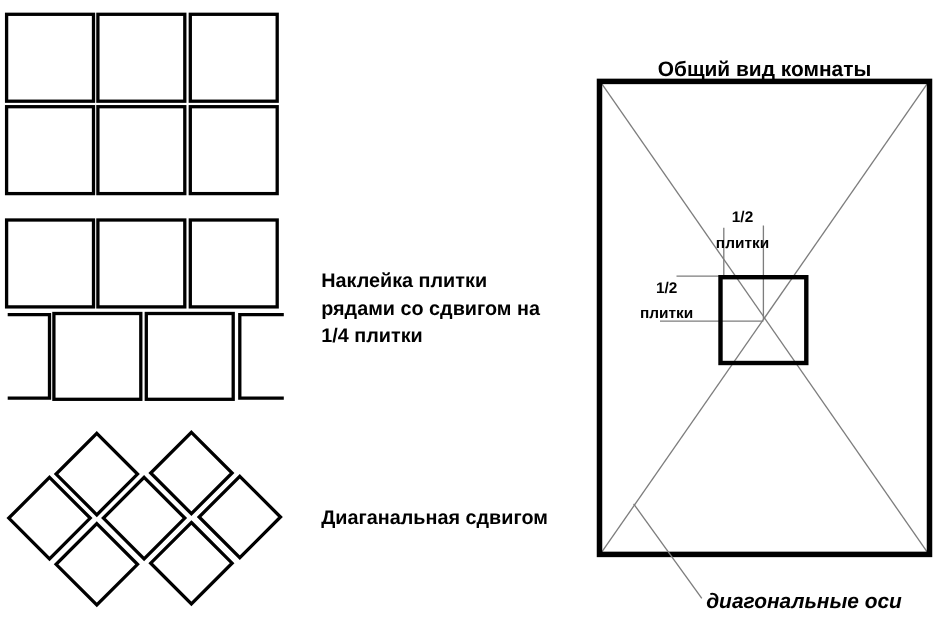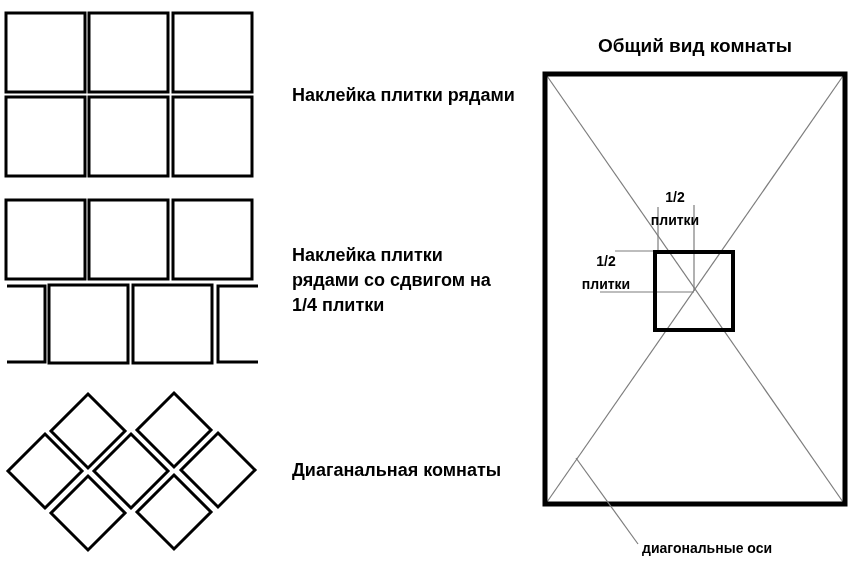--- a/index.html
+++ b/index.html
@@ -30,21 +30,21 @@
   .thin       { fill: none; stroke: var(--thin); stroke-width: 1.2; }
   .lbl {
     position: absolute;
     font-weight: bold;
     white-space: pre-line;
     color: var(--ink);
   }
   .lbl-pattern   { font-size: 18px; line-height: 25px; }
   .lbl-title     { font-size: 19px; line-height: 23px; width: 300px; text-align: center; }
   .lbl-halftile  { font-size: 14px; line-height: 23px; width: 100px; text-align: center; }
-  .lbl-axes      { font-size: 14px; line-height: 22px; }
+  .lbl-axes      { font-size: 19px; line-height: 22px; font-style: italic; }
 </style>
 </head>
 <body>
 
 <div class="canvas">
 
   <svg class="diagram-svg" viewBox="0 0 850 567">
 
     <g>
       <rect class="tile" x="6" y="13" width="79" height="79"></rect>
@@ -84,29 +84,28 @@
       <line class="thin" x1="658" y1="207" x2="658" y2="252"></line>
       <line class="thin" x1="615" y1="251" x2="655" y2="251"></line>
       <line class="thin" x1="600" y1="292" x2="694" y2="292"></line>
 
       <rect class="center-tile" x="655" y="252" width="78" height="78"></rect>
 
       <line class="thin" x1="576" y1="458" x2="638" y2="544"></line>
     </g>
   </svg>
 
-  <div class="lbl lbl-pattern" style="left:292px; top:83px;">Наклейка плитки рядами</div>
 
   <div class="lbl lbl-pattern" style="left:292px; top:243px;">Наклейка плитки
 рядами со сдвигом на
 1/4 плитки</div>
 
-  <div class="lbl lbl-pattern" style="left:292px; top:458px;">Диаганальная комнаты</div>
+  <div class="lbl lbl-pattern" style="left:292px; top:458px;">Диаганальная сдвигом</div>
 
-  <div class="lbl lbl-title" style="left:545px; top:34px;">Общий вид комнаты</div>
+  <div class="lbl lbl-title" style="left:545px; top:52px;">Общий вид комнаты</div>
 
   <div class="lbl lbl-halftile" style="left:625px; top:186px;">1/2
 плитки</div>
 
   <div class="lbl lbl-halftile" style="left:556px; top:250px;">1/2
 плитки</div>
 
   <div class="lbl lbl-axes" style="left:642px; top:537px;">диагональные оси</div>
 
 </div>

